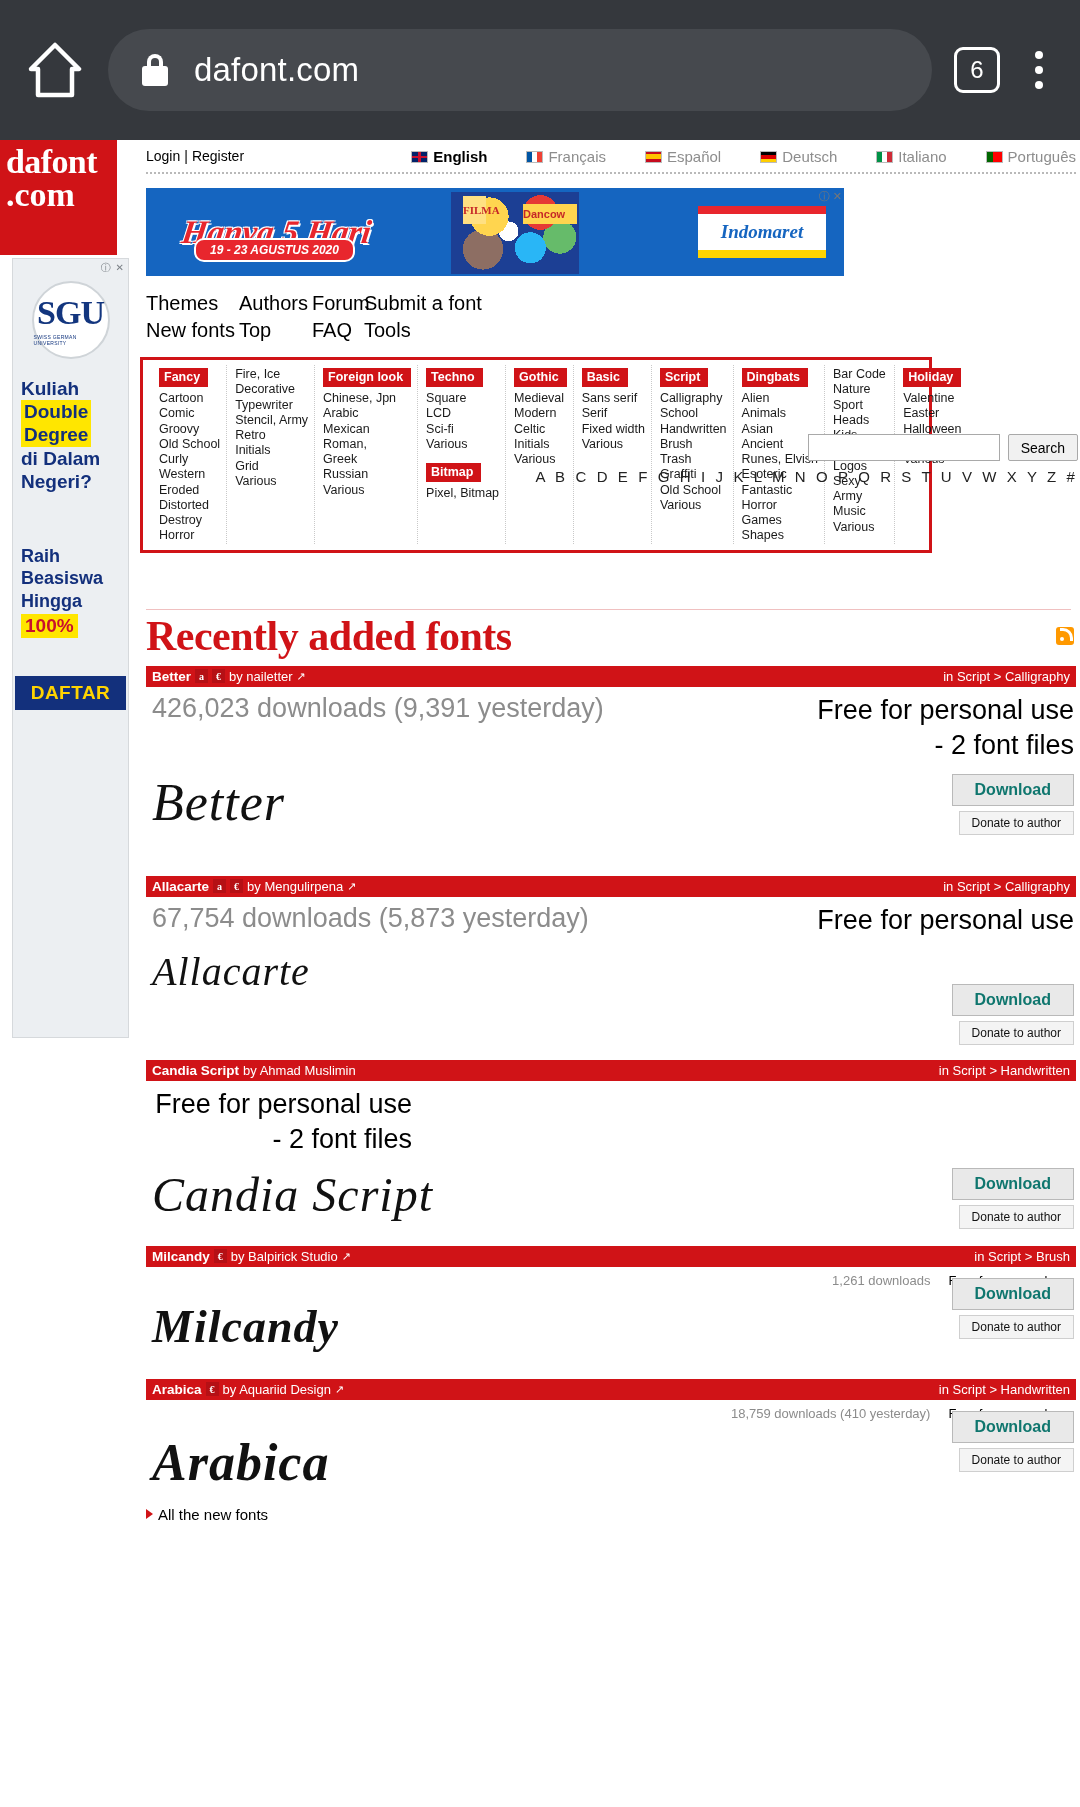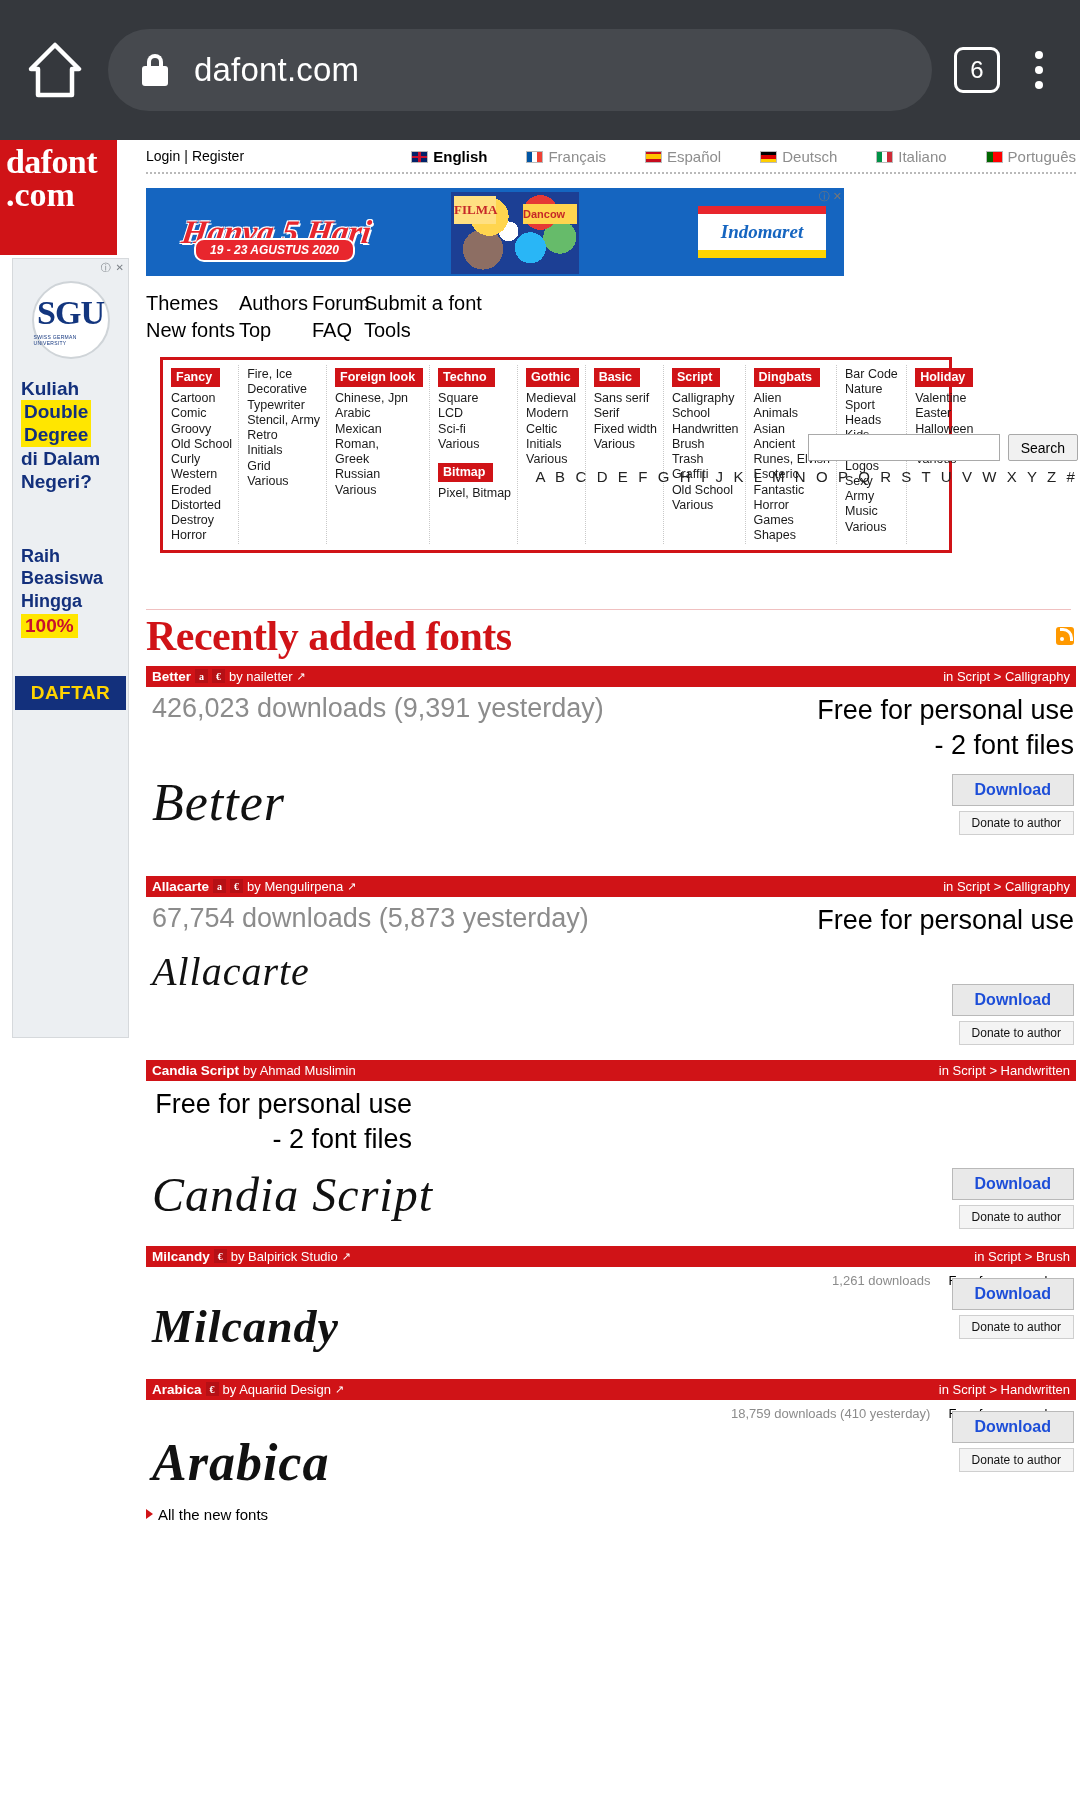--- a/index.html
+++ b/index.html
@@ -115,22 +115,22 @@
     position:absolute; left:305px; top:4px; width:128px; height:82px;
     background:
       radial-gradient(circle at 30% 30%, #ffd54f 0 18%, transparent 18%),
       radial-gradient(circle at 70% 25%, #e53935 0 16%, transparent 16%),
       radial-gradient(circle at 25% 70%, #8d6e63 0 18%, transparent 18%),
       radial-gradient(circle at 62% 68%, #29b6f6 0 16%, transparent 16%),
       radial-gradient(circle at 85% 55%, #66bb6a 0 14%, transparent 14%),
       radial-gradient(circle at 45% 48%, #fff 0 12%, transparent 12%),
       #1c3f94;
   }
-  .banner .prodbox .filma{ position:absolute;left:3px;top:4px;width:42px;height:28px;background:#ffe082;
-      color:#c62828;font-size:13px;font-weight:bold;text-align:center;line-height:28px;font-family:"Liberation Serif",serif;}
+  .banner .prodbox .filma{ position:absolute;left:12px;top:4px;width:23px;height:28px;background:#ffe082;
+      color:#c62828;font-size:11px;font-weight:bold;text-align:center;line-height:28px;font-family:"Liberation Serif",serif;}
   .banner .prodbox .dancow{ position:absolute;right:2px;top:12px;width:54px;height:20px;background:#ffd54f;
       color:#c62828;font-size:11px;font-weight:bold;text-align:left;line-height:20px;}
   .banner .indomaret {
     position:absolute; right:18px; top:18px; width:128px; height:52px; background:#fff;
     border-top:8px solid #e8262d; border-bottom:8px solid #ffd400;
     display:flex; align-items:center; justify-content:center;
   }
   .banner .indomaret span { color:#1565c0; font-family:"Liberation Serif", serif;
      font-style:italic; font-weight:bold; font-size:19px; }
   .adclose { position:absolute; right:2px; top:1px; font-size:11px; color:#777; }
@@ -141,22 +141,22 @@
   .menu .m1 { width:93px; } .menu .m2 { width:73px; } .menu .m3 { width:52px; }
 
   .searchwrap { position:absolute; right:2px; top:294px; display:flex; gap:8px; align-items:flex-start; }
   .searchbox { width:192px; height:27px; border:1px solid #a9a9a9; background:#fff; }
   .searchbtn { height:27px; padding:0 12px; border:1px solid #a9a9a9; background:#f1f1f1;
      font-size:14px; border-radius:2px; }
 
   .alpha { position:absolute; right:2px; top:328px; font-size:15px; letter-spacing:3.1px; color:#222; }
 
   .cats {
-    margin:13px 0 0 23px; width:792px; border:3px solid #d01317; background:#fff;
-    padding:5px 0 6px 0; display:flex;
+    margin:13px 0 0 3px; width:792px; border:3px solid #d01317; background:#fff;
+    padding:5px 0 6px 8px; display:flex;
   }
   .catcol { padding:2px 6px 0 8px; border-right:1px dotted #c9c9c9; }
   .catcol:last-child { border-right:none; }
   .cathead {
     background:#d01317; color:#fff; font-size:12.5px; font-weight:bold;
     padding:2px 8px 3px 5px; display:inline-block; margin-bottom:4px; white-space:nowrap;
   }
   .catitem { font-size:12.5px; color:#1a1a1a; line-height:1.22; white-space:nowrap; }
   .catspacer { height:10px; }
 
@@ -197,21 +197,21 @@
   .stats.small .license { font-size:13px; max-width:none; }
   .sample {
     font-family:"Liberation Serif", serif; font-style:italic;
     font-size:52px; color:#111; padding:10px 0 0 6px; letter-spacing:1px;
   }
   .sample.bold { font-weight:bold; font-style:italic; }
 
   .btnstack { position:absolute; right:2px; display:flex; flex-direction:column; align-items:flex-end; gap:5px; }
   .dlbtn {
     background:#e9e9e9; border:1px solid #b9b9b9; font-size:16px; font-weight:bold;
-    padding:6px 22px; color:#1d4ed8;
+    padding:6px 22px; color:#0f766e;
   }
   .donbtn {
     background:#f4f4f4; border:1px solid #cfcfcf; font-size:12px; padding:4px 12px; color:#111;
   }
 
   .allnew { margin:14px 0 0 9px; font-size:15px; color:#000; display:flex; align-items:center; gap:5px; }
   .tri { width:0;height:0;border-left:7px solid #d01317;border-top:5px solid transparent;border-bottom:5px solid transparent; }
   .allnew a { color:#000; text-decoration:none; }
 </style>
 </head>

